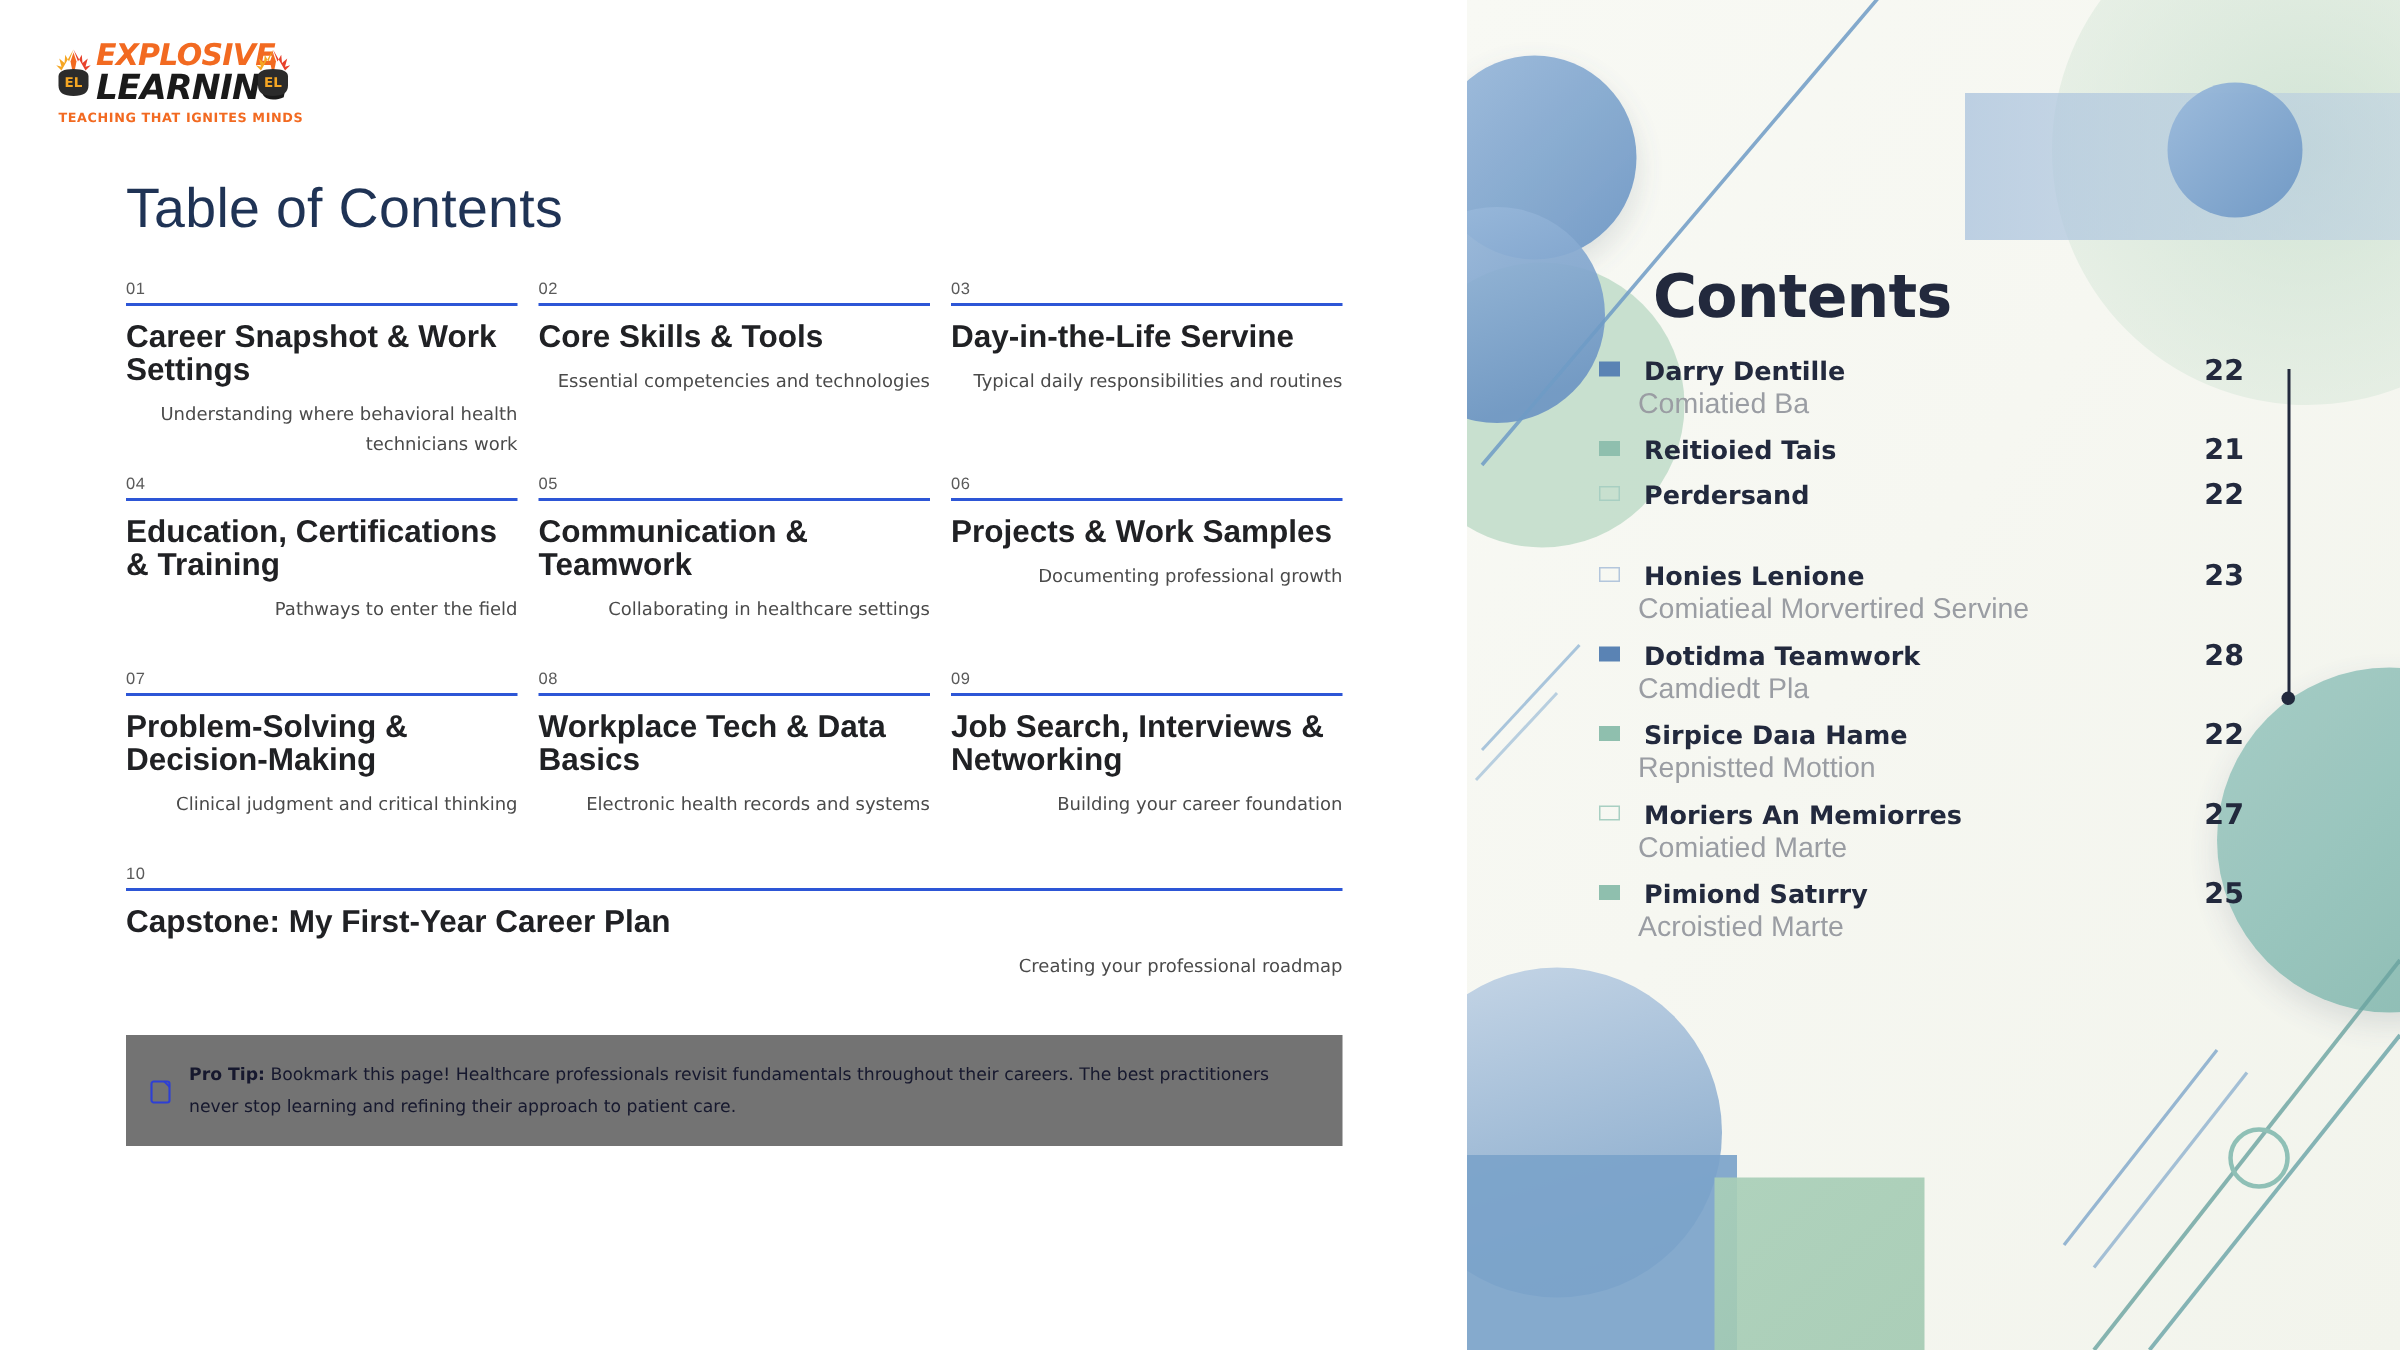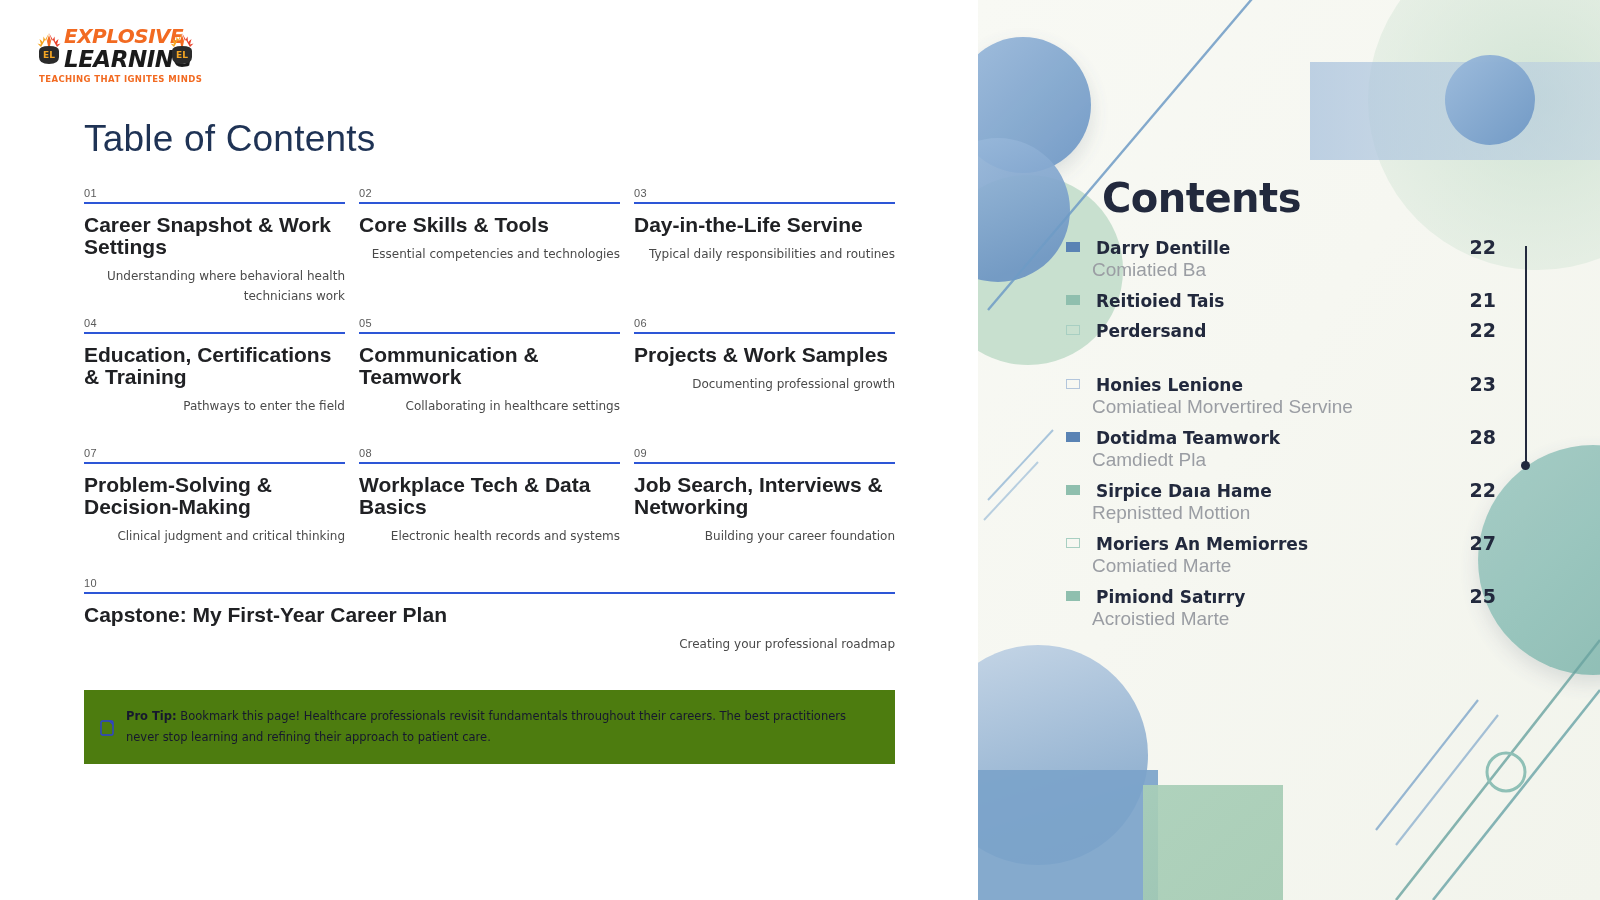--- a/index.html
+++ b/index.html
@@ -87,21 +87,21 @@
     text-align: right;
   }
   .row-1 { height: 130px; }
   .row-2 { height: 130px; }
   .row-3 { height: 130px; }
 
   
   .protip {
     position: absolute; left: 84px; top: 690px;
     width: 811px; min-height: 70px;
-    background: #4d7c0f;
+    background: #737373;
     display: flex; gap: 12px;
     padding: 16px 18px 16px 16px;
   }
   .protip-icon { flex: 0 0 14px; margin-top: 2px; }
   .protip-text {
     font-size: 11.5px; color: #16182e;
     line-height: 21px;
     font-family: "DejaVu Sans", sans-serif;
   }
   .protip-label { font-weight: bold; }

